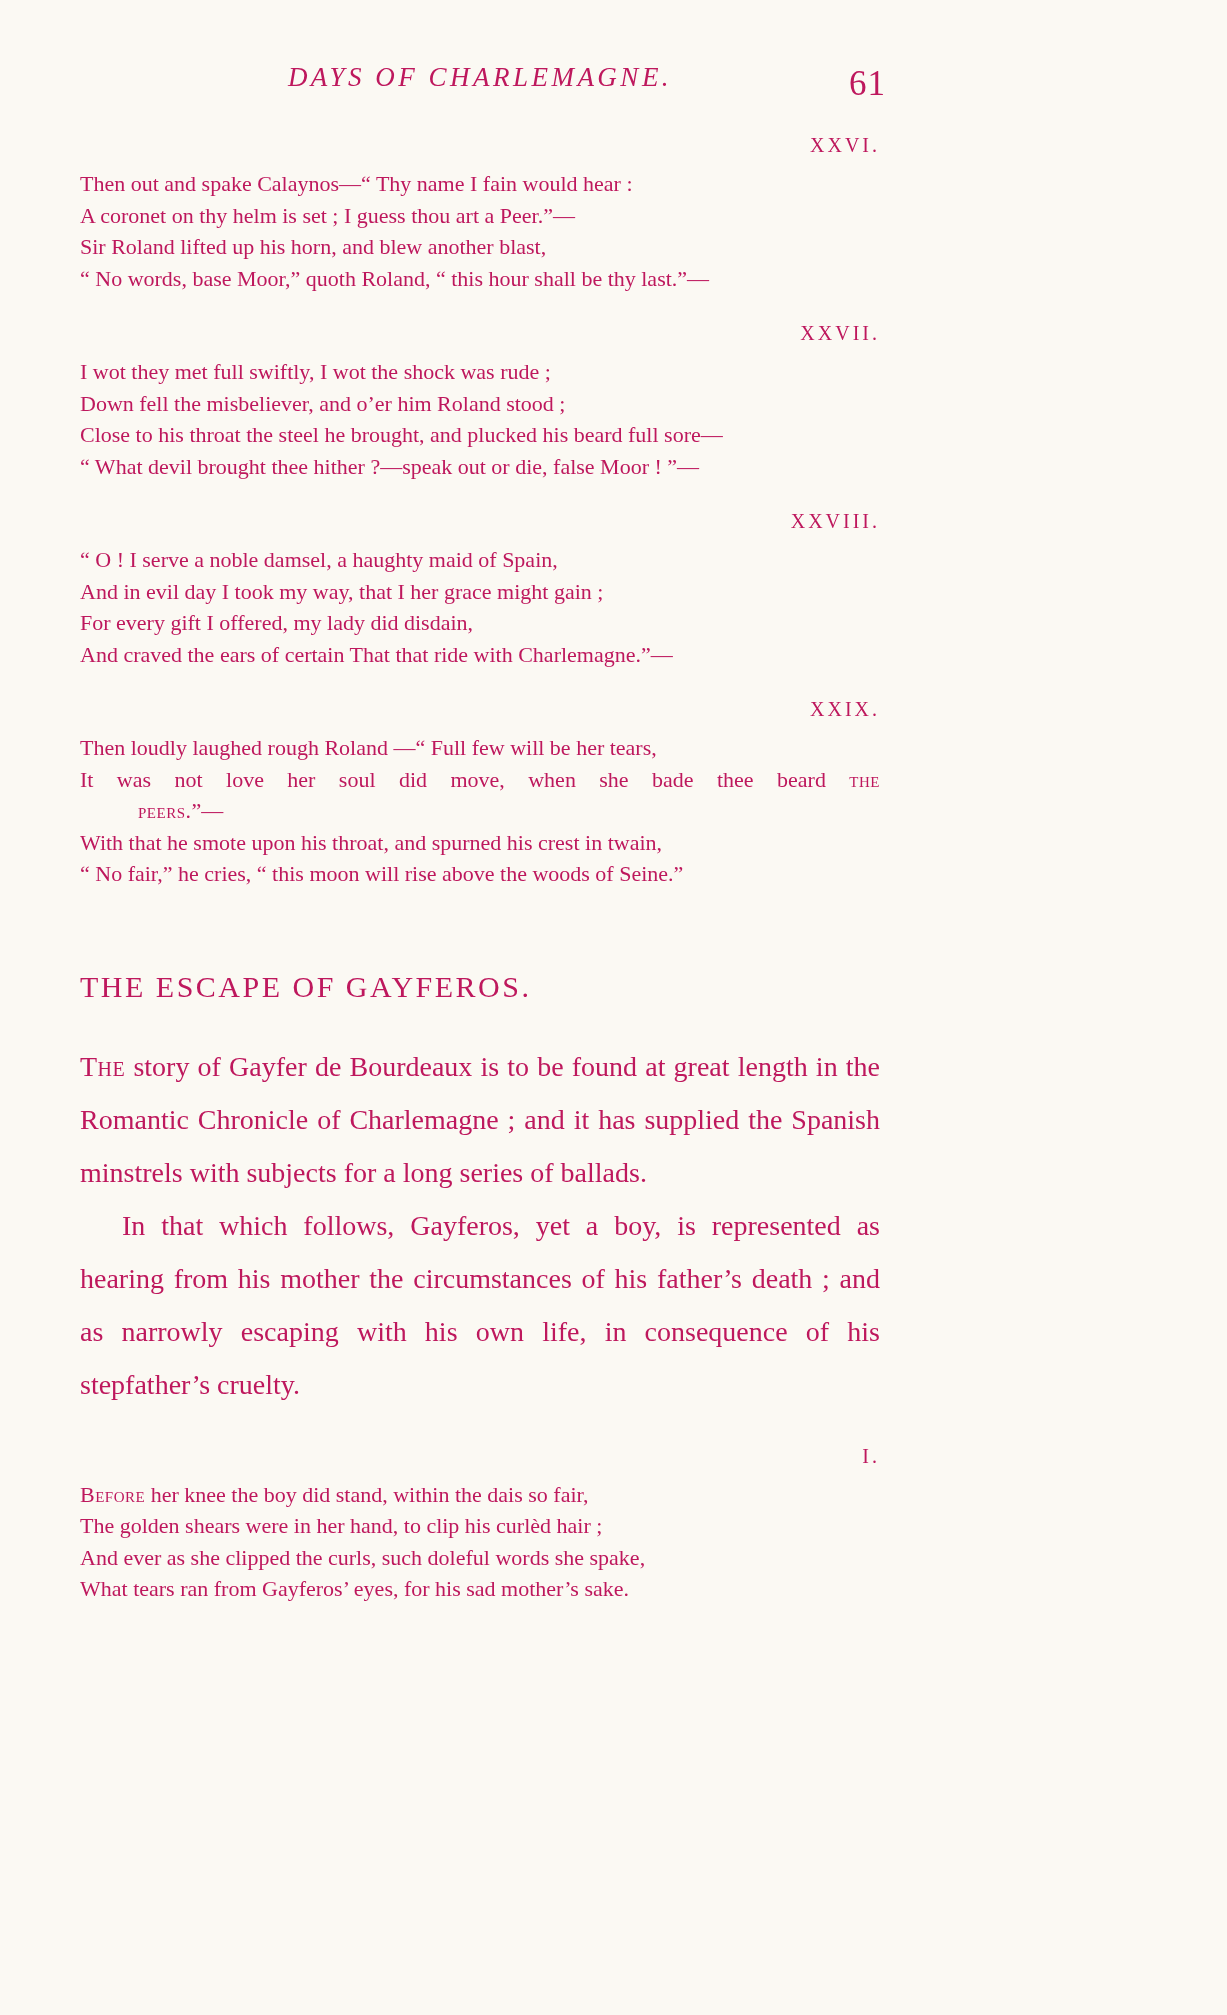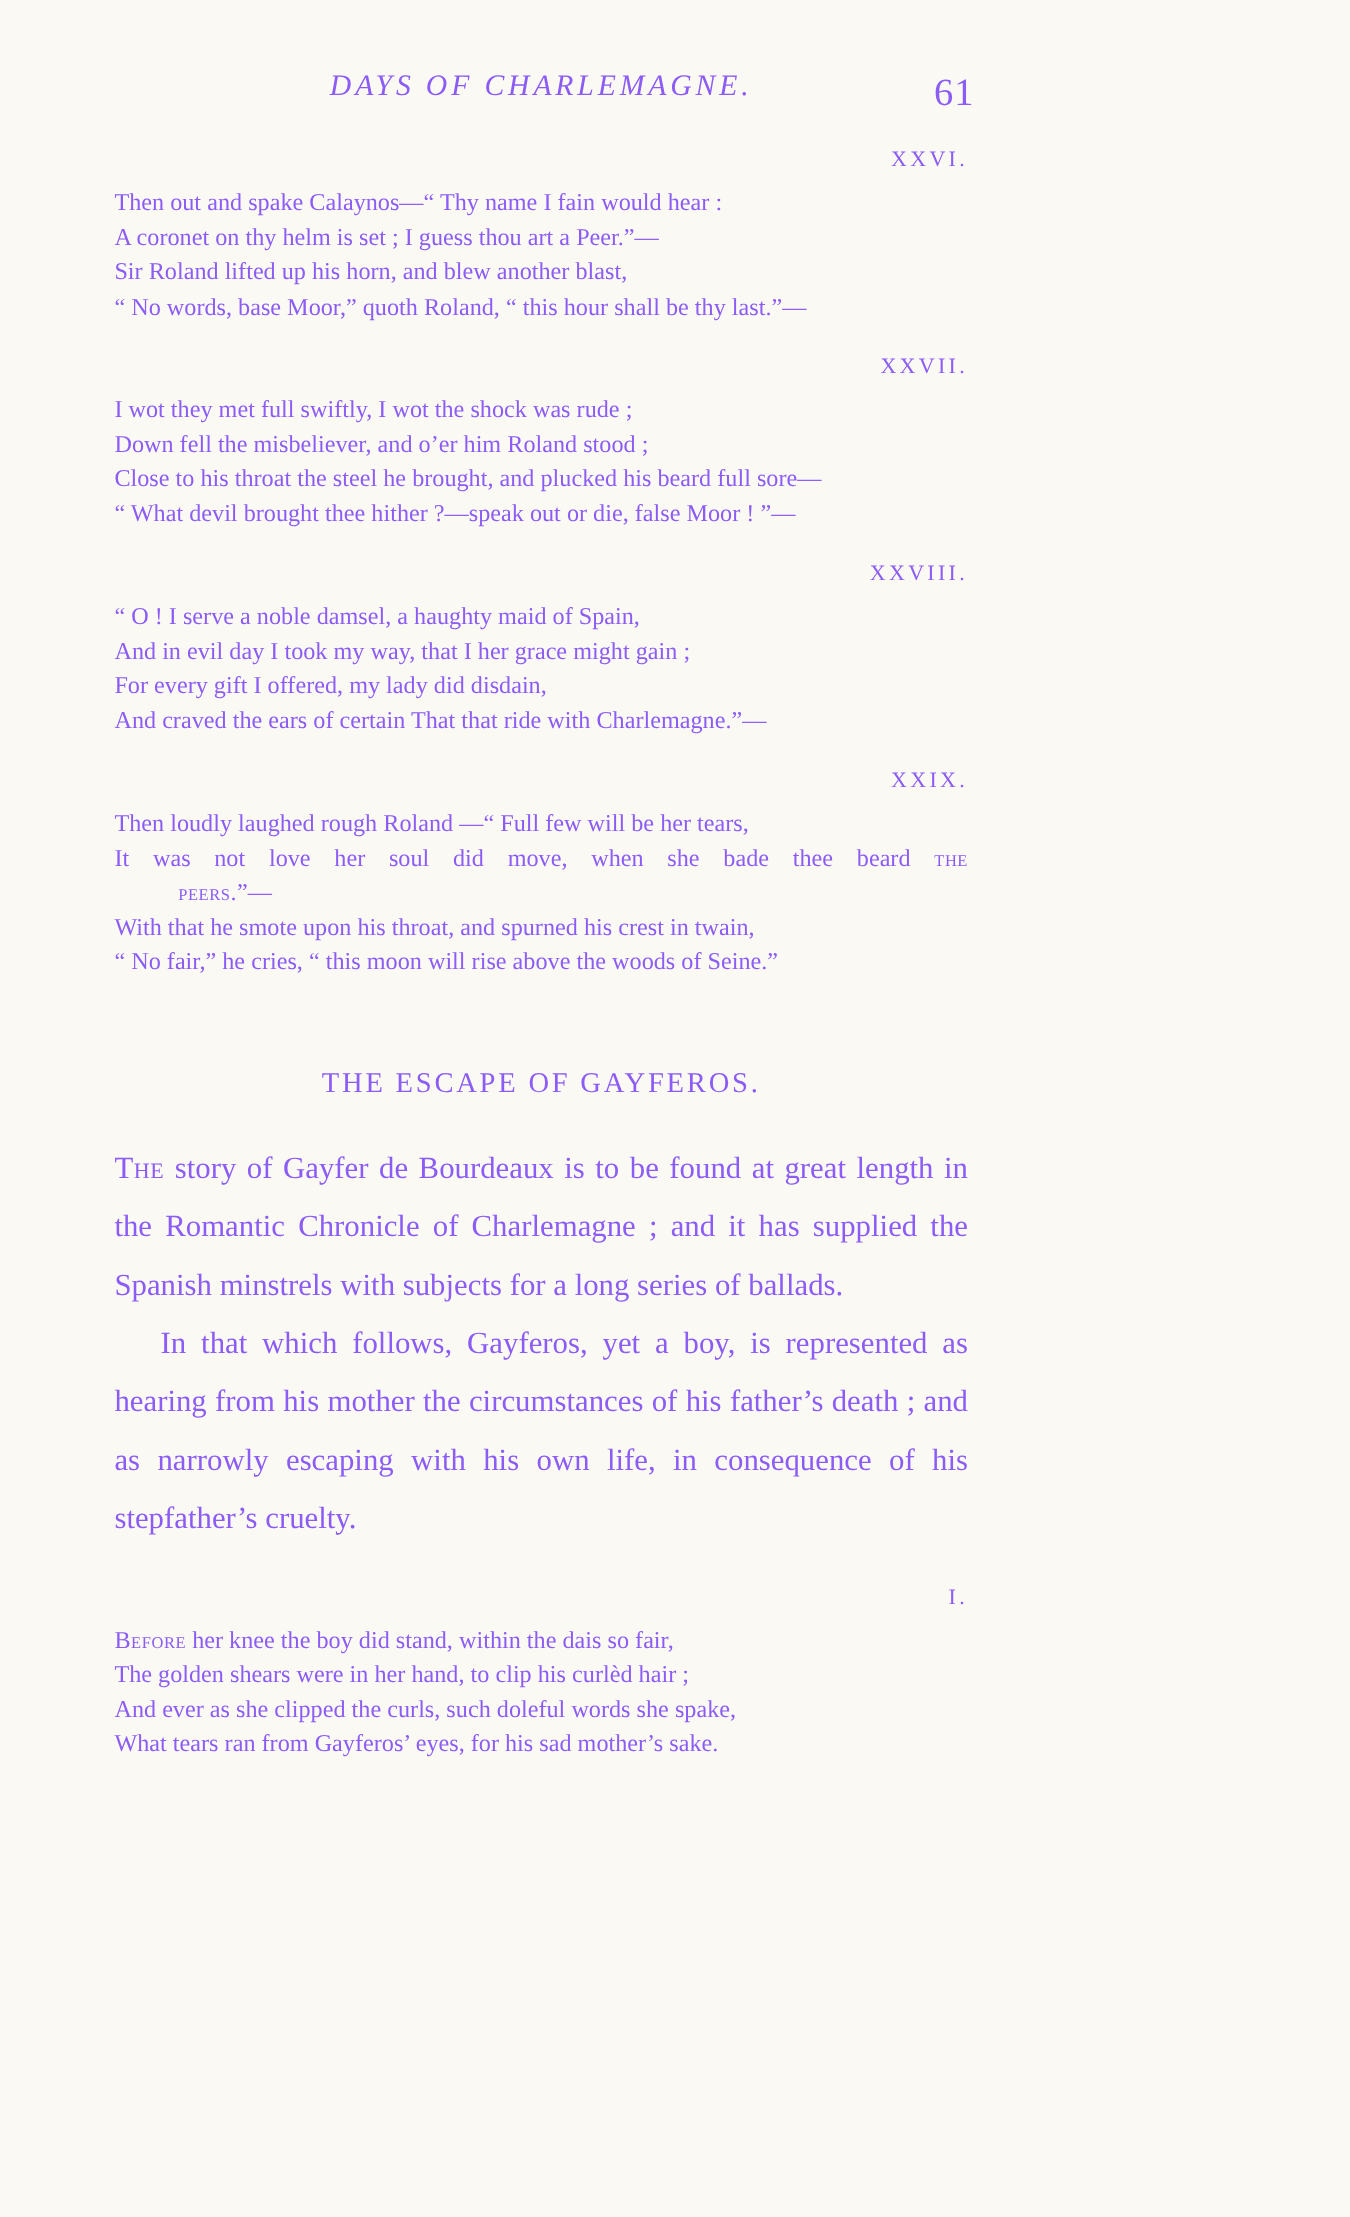--- a/index.html
+++ b/index.html
@@ -1,44 +1,44 @@
 <!DOCTYPE html>
 <html><head>
 <meta charset="utf-8">
 <style>
   * { margin:0; padding:0; box-sizing:border-box; }
   html, body { background:#efede7; }
   .page {
     width:1227px; height:2015px; margin:0 auto;
     background:#fbf9f3;
-    color:#8b5cf6;
+    color:#be185d;
     font-family:"Liberation Serif","DejaVu Serif",serif;
-    padding:62px 347px 0 104px;
+    padding:62px 347px 0 80px;
     position:relative;
     overflow:hidden;
   }
   .header { position:relative; text-align:center; margin-bottom:34px; height:38px; }
   .running-head {
     display:inline-block;
     font-style:italic; font-size:27px; letter-spacing:3.5px;
   }
   .page-number { position:absolute; right:-6px; top:2px; font-size:35px; letter-spacing:1px; }
 
   .stanza-number {
     text-align:right; font-size:20px; letter-spacing:3px;
     margin:28px 0 11px;
   }
   .verse-line { font-size:22px; line-height:31.5px; white-space:nowrap; }
   .line-indent { padding-left:58px;font-family:Liberation Serif, serif; }
   .line-justify { white-space:normal; text-align:justify; text-align-last:justify; }
   .sc { font-variant:small-caps; letter-spacing:0.5px; }
 
   .section-title {
-    text-align:center; font-weight:normal;
-    font-size:26px; letter-spacing:2.5px;
+    font-weight:normal;
+    font-size:30px; letter-spacing:2.5px;
     margin:80px 0 36px;
   }
   .prose { font-size:28px; line-height:53px; text-align:justify; }
   .prose-indent { text-indent:42px; }
 
   .final-stanza .stanza-number { margin-top:34px; }
 </style>
 </head>
 <body>
 

